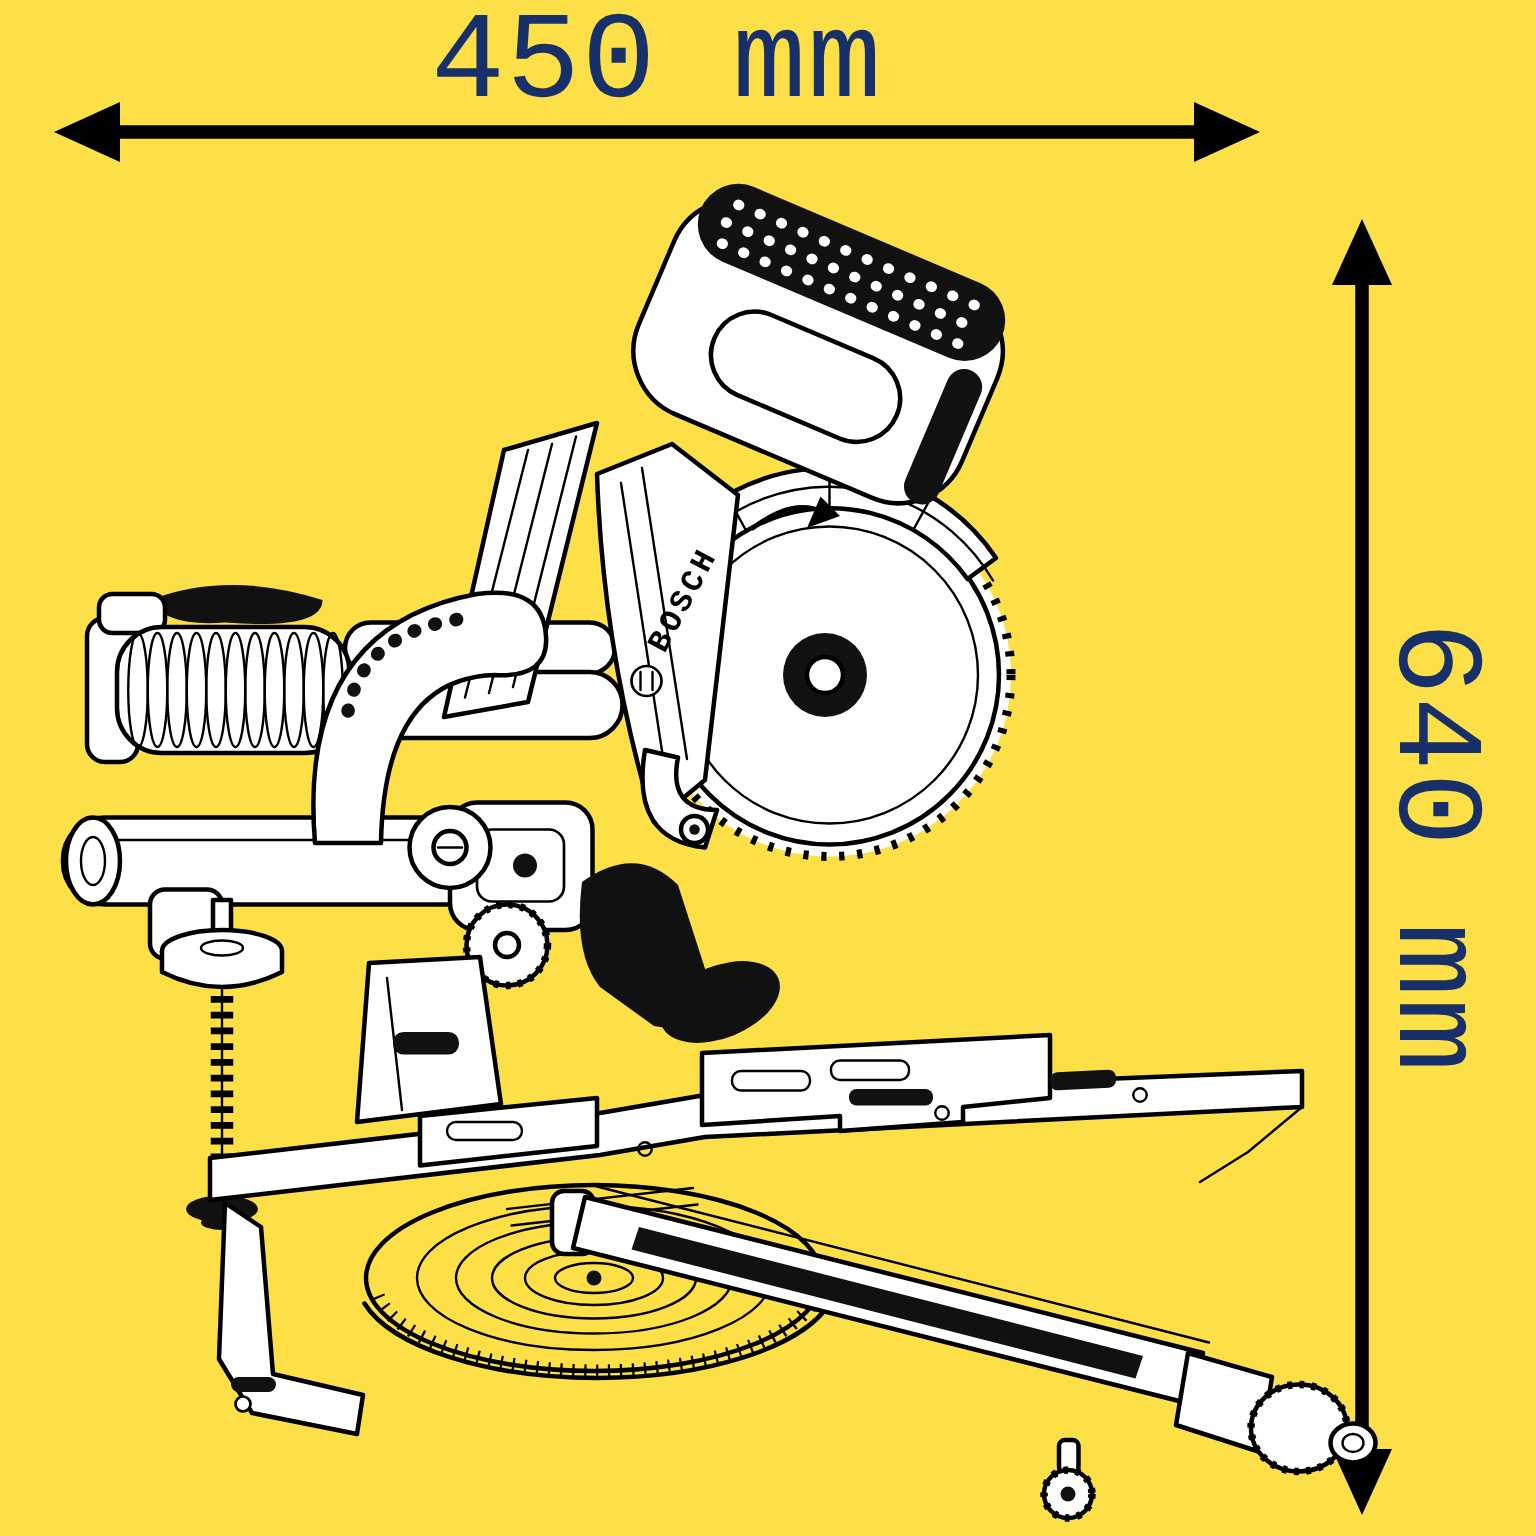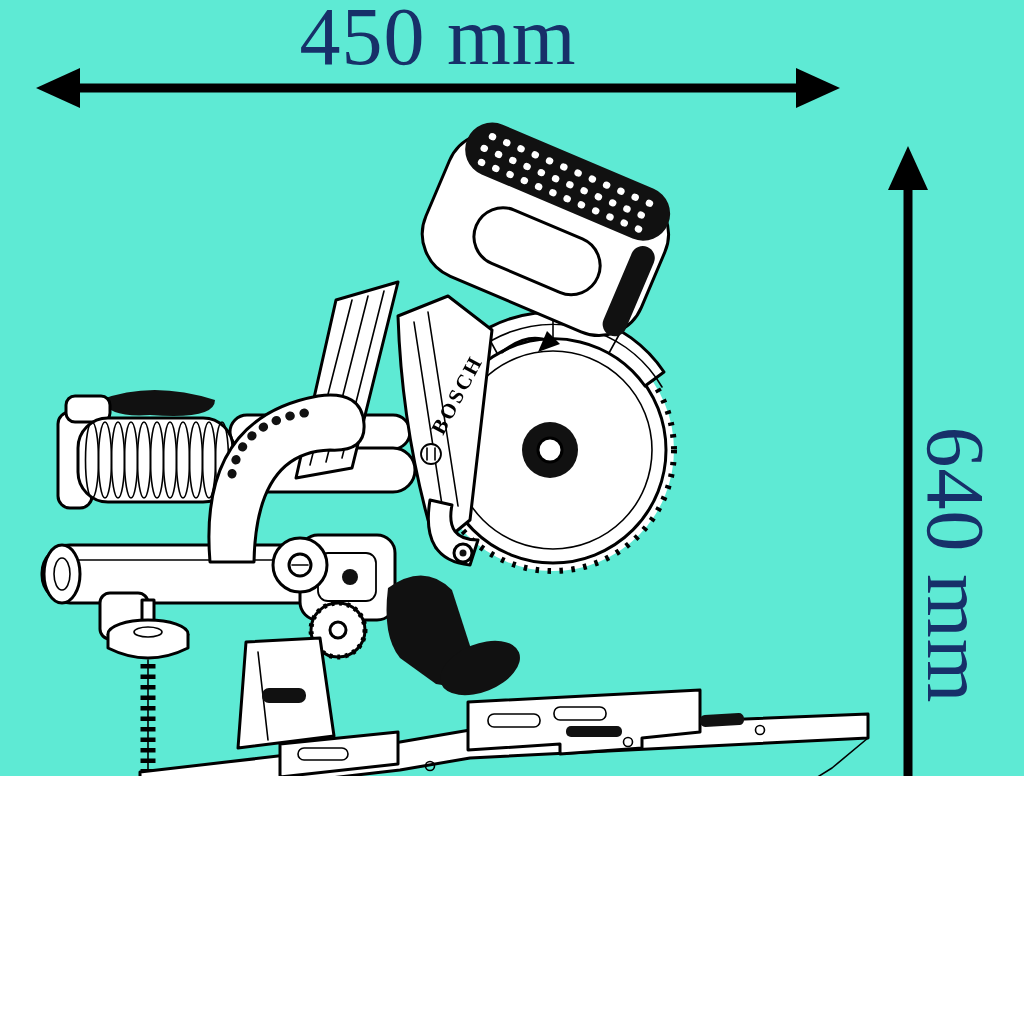--- a/index.html
+++ b/index.html
@@ -1,17 +1,17 @@
 <!DOCTYPE html>
 <html><head>
 <meta charset="utf-8">
 <style>
   html,body{margin:0;padding:0;background:#fff}
-  .stage{position:relative;width:1024px;height:776px;background:#5eead4;overflow:hidden;
-         font-family:Liberation Serif, serif}
+  .stage{position:relative;width:1024px;height:1024px;background:#fde047;overflow:hidden;
+         font-family:Liberation Mono, monospace}
   svg{display:block}
   .ln{fill:none;stroke:#000;stroke-width:3;stroke-linecap:round;stroke-linejoin:round}
   .lt{fill:none;stroke:#000;stroke-width:1.6;stroke-linecap:round;stroke-linejoin:round}
   .fw{fill:#fff;stroke:#000;stroke-width:3;stroke-linejoin:round}
   .fwt{fill:#fff;stroke:#000;stroke-width:1.8;stroke-linejoin:round}
   .fd{fill:#111;stroke:none}
   .dim{fill:#173069;font-size:82px;font-weight:500;letter-spacing:1px}
   .brand{fill:#000;font-size:21px;font-weight:700;letter-spacing:2.5px}
   .dotsw{fill:none;stroke:#fff;stroke-width:7;stroke-linecap:round;stroke-dasharray:0.5 15}
   .dotsk{fill:none;stroke:#111;stroke-width:9;stroke-linecap:round;stroke-dasharray:0.5 14}

